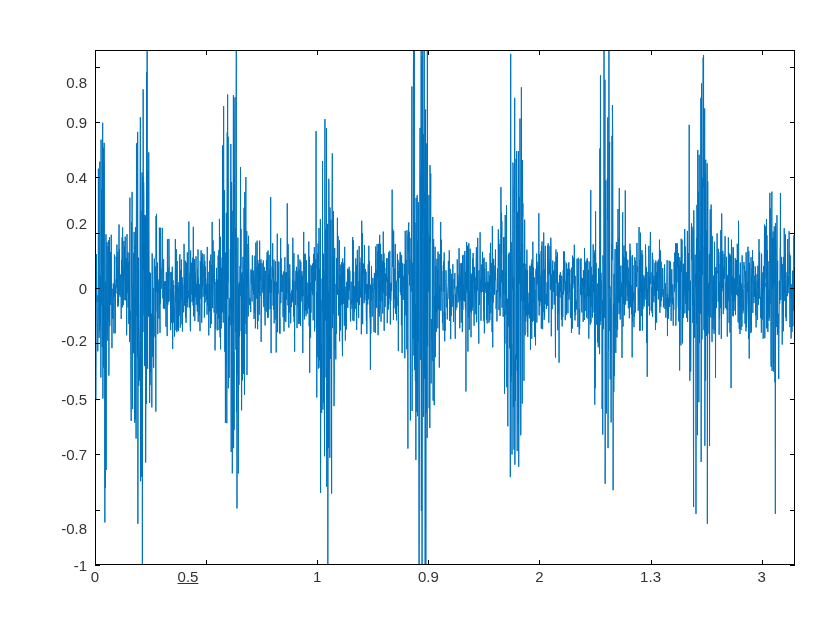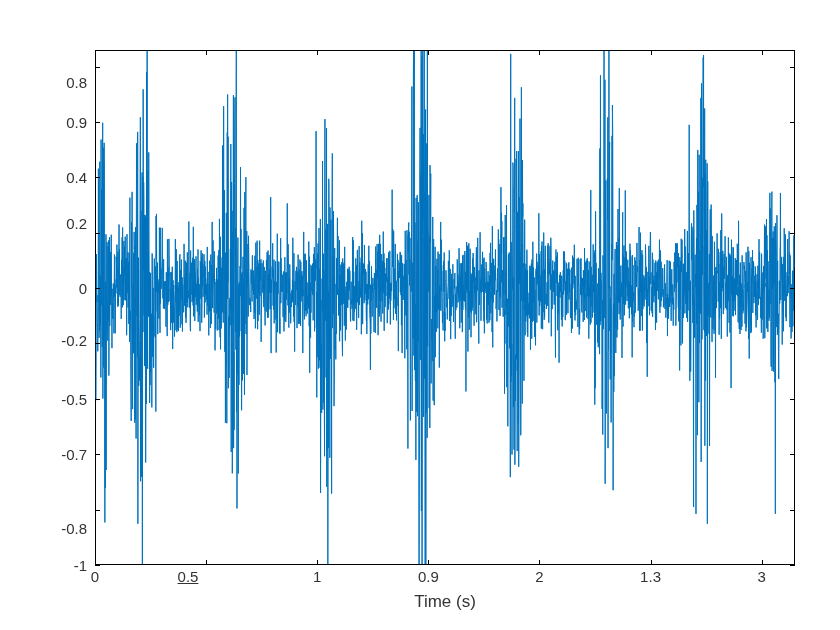--- a/index.html
+++ b/index.html
@@ -86,21 +86,20 @@
 
 <div class="figure">
 
 
   <div class="axes">
     <svg class="signal" preserveAspectRatio="none" viewBox="0 0 700 515">
       <polyline id="signal-line" points="0.0,350.6 0.2,288.2 0.4,203.8 0.7,241.1 0.9,252.1 1.1,245.3 1.3,272.5 1.6,277.9 1.8,301.5 2.0,272.1 2.2,241.7 2.4,118.1 2.7,260.1 2.9,270.5 3.1,288.0 3.3,244.5 3.6,281.3 3.8,111.1 4.0,267.3 4.2,225.5 4.4,275.5 4.7,251.4 4.9,327.8 5.1,88.9 5.3,254.9 5.6,139.0 5.8,156.6 6.0,196.8 6.2,297.2 6.4,171.7 6.7,72.0 6.9,348.9 7.1,282.4 7.3,97.2 7.6,317.7 7.8,111.9 8.0,288.6 8.2,92.2 8.4,294.1 8.7,295.8 8.9,473.3 9.1,257.3 9.3,438.7 9.6,231.6 9.8,333.6 10.0,184.0 10.2,420.6 10.4,253.3 10.7,253.9 10.9,194.8 11.1,191.8 11.3,282.2 11.6,256.1 11.8,290.8 12.0,196.2 12.2,271.2 12.4,194.4 12.7,190.2 12.9,325.8 13.1,287.2 13.3,268.7 13.6,187.0 13.8,276.0 14.0,236.0 14.2,230.1 14.4,254.8 14.7,201.9 14.9,244.6 15.1,209.3 15.3,184.4 15.6,248.3 15.8,258.2 16.0,298.3 16.2,238.7 16.4,268.1 16.7,253.6 16.9,269.1 17.1,268.5 17.3,233.4 17.6,248.2 17.8,237.1 18.0,283.4 18.2,245.8 18.5,204.3 18.7,246.5 18.9,229.3 19.1,251.1 19.3,283.4 19.6,243.3 19.8,235.0 20.0,243.5 20.2,206.4 20.5,216.0 20.7,237.5 20.9,194.4 21.1,194.4 21.3,221.1 21.6,218.4 21.8,256.7 22.0,201.6 22.2,231.1 22.5,255.7 22.7,235.9 22.9,208.3 23.1,174.2 23.3,230.2 23.6,198.8 23.8,244.7 24.0,228.7 24.2,246.8 24.5,224.4 24.7,224.8 24.9,231.1 25.1,241.3 25.3,268.9 25.6,211.7 25.8,209.6 26.0,219.0 26.2,186.9 26.5,257.3 26.7,177.2 26.9,230.6 27.1,217.2 27.3,255.1 27.6,218.7 27.8,231.7 28.0,190.7 28.2,250.1 28.5,196.6 28.7,215.8 28.9,225.4 29.1,225.2 29.3,186.4 29.6,250.4 29.8,224.3 30.0,209.2 30.2,223.0 30.5,207.9 30.7,285.4 30.9,271.7 31.1,183.9 31.3,243.1 31.6,214.9 31.8,213.6 32.0,201.9 32.2,257.4 32.5,231.7 32.7,211.7 32.9,273.9 33.1,249.8 33.3,203.0 33.6,292.1 33.8,272.3 34.0,147.2 34.2,269.7 34.5,260.8 34.7,270.2 34.9,325.4 35.1,352.5 35.3,371.4 35.6,172.0 35.8,217.4 36.0,237.3 36.2,141.4 36.5,333.4 36.7,359.5 36.9,235.3 37.1,295.3 37.3,269.6 37.6,303.4 37.8,202.6 38.0,284.7 38.2,181.6 38.5,198.8 38.7,195.9 38.9,373.2 39.1,247.7 39.3,370.1 39.6,176.9 39.8,182.8 40.0,259.0 40.2,389.1 40.5,163.6 40.7,92.6 40.9,107.9 41.1,266.0 41.3,236.2 41.6,307.3 41.8,81.2 42.0,474.6 42.2,343.5 42.5,207.4 42.7,273.2 42.9,336.3 43.1,307.6 43.3,309.5 43.6,330.7 43.8,289.7 44.0,268.5 44.2,169.5 44.5,66.5 44.7,431.9 44.9,315.6 45.1,160.7 45.3,253.2 45.6,342.8 45.8,427.7 46.0,283.2 46.2,121.9 46.5,515.0 46.7,347.4 46.9,126.5 47.1,282.2 47.3,38.5 47.6,220.2 47.8,131.5 48.0,150.0 48.2,265.2 48.5,164.9 48.7,316.3 48.9,238.1 49.1,164.5 49.3,208.1 49.6,166.3 49.8,413.1 50.0,319.9 50.2,189.3 50.5,354.2 50.7,21.1 50.9,191.0 51.1,172.9 51.3,0.0 51.6,289.1 51.8,319.0 52.0,120.4 52.2,237.8 52.5,201.2 52.7,266.6 52.9,101.8 53.1,177.7 53.4,258.9 53.6,221.8 53.8,353.4 54.0,263.8 54.2,335.4 54.5,311.2 54.7,222.7 54.9,322.6 55.1,302.0 55.4,274.6 55.6,286.9 55.8,263.8 56.0,357.8 56.2,203.2 56.5,203.9 56.7,307.1 56.9,257.7 57.1,241.1 57.4,237.9 57.6,263.2 57.8,318.0 58.0,275.7 58.2,224.1 58.5,208.3 58.7,224.8 58.9,230.8 59.1,286.5 59.4,266.0 59.6,288.1 59.8,216.1 60.0,362.0 60.2,165.6 60.5,208.6 60.7,163.5 60.9,241.9 61.1,225.2 61.4,261.5 61.6,212.4 61.8,280.3 62.0,284.2 62.2,229.2 62.5,242.7 62.7,232.2 62.9,232.3 63.1,268.6 63.4,249.9 63.6,177.4 63.8,250.3 64.0,258.1 64.2,282.9 64.5,177.4 64.7,253.4 64.9,243.0 65.1,219.1 65.4,238.7 65.6,227.2 65.8,225.3 66.0,216.5 66.2,209.2 66.5,177.6 66.7,218.8 66.9,229.3 67.1,248.3 67.4,223.2 67.6,258.4 67.8,209.0 68.0,242.0 68.2,248.8 68.5,231.4 68.7,252.5 68.9,259.1 69.1,254.6 69.4,241.5 69.6,230.9 69.8,239.7 70.0,242.3 70.2,276.8 70.5,222.1 70.7,253.5 70.9,248.4 71.1,253.5 71.4,286.2 71.6,189.1 71.8,194.3 72.0,255.1 72.2,216.9 72.5,219.8 72.7,243.8 72.9,252.1 73.1,188.6 73.4,210.6 73.6,225.8 73.8,223.3 74.0,242.1 74.2,250.9 74.5,238.8 74.7,247.4 74.9,280.2 75.1,222.0 75.4,248.9 75.6,222.2 75.8,273.1 76.0,251.6 76.2,232.1 76.5,216.6 76.7,255.7 76.9,299.2 77.1,233.5 77.4,230.3 77.6,272.5 77.8,240.6 78.0,235.0 78.2,258.0 78.5,258.5 78.7,286.7 78.9,260.2 79.1,246.7 79.4,240.2 79.6,188.8 79.8,251.6 80.0,245.9 80.2,280.5 80.5,198.9 80.7,243.3 80.9,219.3 81.1,282.3 81.4,210.8 81.6,262.3 81.8,279.5 82.0,235.7 82.2,242.3 82.5,238.3 82.7,281.2 82.9,248.7 83.1,232.0 83.4,266.0 83.6,257.2 83.8,211.8 84.0,206.1 84.2,204.1 84.5,277.8 84.7,248.3 84.9,219.7 85.1,247.0 85.4,249.5 85.6,209.4 85.8,230.4 86.0,250.8 86.2,274.5 86.5,227.2 86.7,281.7 86.9,235.7 87.1,234.7 87.4,253.9 87.6,262.3 87.8,262.1 88.0,262.2 88.3,193.6 88.5,214.8 88.7,255.6 88.9,227.0 89.1,243.6 89.4,246.5 89.6,210.5 89.8,268.0 90.0,223.1 90.3,272.9 90.5,263.1 90.7,253.6 90.9,212.5 91.1,252.6 91.4,221.1 91.6,202.1 91.8,250.7 92.0,257.3 92.3,249.9 92.5,249.0 92.7,241.3 92.9,247.3 93.1,171.2 93.4,214.2 93.6,237.6 93.8,257.1 94.0,257.8 94.3,223.0 94.5,275.4 94.7,281.3 94.9,200.2 95.1,235.9 95.4,244.6 95.6,212.6 95.8,225.9 96.0,228.1 96.3,252.1 96.5,245.5 96.7,211.2 96.9,249.9 97.1,207.4 97.4,255.6 97.6,176.5 97.8,266.4 98.0,228.9 98.3,247.7 98.5,249.5 98.7,208.8 98.9,252.3 99.1,271.0 99.4,222.0 99.6,232.8 99.8,246.9 100.0,224.0 100.3,206.2 100.5,254.7 100.7,233.5 100.9,239.9 101.1,242.1 101.4,240.2 101.6,261.6 101.8,218.6 102.0,256.4 102.3,199.2 102.5,271.9 102.7,227.5 102.9,238.7 103.1,254.0 103.4,252.9 103.6,234.1 103.8,265.4 104.0,253.7 104.3,281.2 104.5,211.2 104.7,212.1 104.9,227.9 105.1,248.6 105.4,200.2 105.6,229.3 105.8,206.8 106.0,272.8 106.3,253.8 106.5,203.0 106.7,211.2 106.9,236.7 107.1,214.1 107.4,246.7 107.6,227.1 107.8,227.0 108.0,218.3 108.3,204.0 108.5,214.3 108.7,267.6 108.9,254.9 109.1,210.6 109.4,252.4 109.6,216.4 109.8,244.6 110.0,228.2 110.3,237.1 110.5,240.4 110.7,242.3 110.9,249.9 111.1,233.9 111.4,264.6 111.6,196.7 111.8,246.8 112.0,256.0 112.3,223.9 112.5,221.7 112.7,251.3 112.9,253.8 113.1,285.5 113.4,233.8 113.6,261.4 113.8,261.1 114.0,210.5 114.3,251.6 114.5,253.8 114.7,278.1 114.9,265.3 115.1,204.4 115.4,237.7 115.6,274.0 115.8,215.0 116.0,240.9 116.3,235.7 116.5,171.6 116.7,249.6 116.9,258.1 117.1,227.2 117.4,190.1 117.6,208.4 117.8,231.4 118.0,224.8 118.3,256.9 118.5,262.7 118.7,201.2 118.9,234.6 119.1,228.9 119.4,300.5 119.6,264.2 119.8,268.8 120.0,279.0 120.3,231.9 120.5,263.9 120.7,259.0 120.9,217.7 121.1,251.4 121.4,256.2 121.6,280.6 121.8,229.2 122.0,261.8 122.3,227.6 122.5,205.3 122.7,254.2 122.9,268.8 123.2,199.9 123.4,280.0 123.6,261.7 123.8,168.5 124.0,247.6 124.3,282.1 124.5,287.6 124.7,186.4 124.9,299.5 125.2,221.6 125.4,255.5 125.6,278.5 125.8,217.5 126.0,263.1 126.3,233.8 126.5,207.1 126.7,262.1 126.9,94.8 127.2,243.1 127.4,260.5 127.6,272.7 127.8,224.0 128.0,55.4 128.3,263.3 128.5,221.2 128.7,224.4 128.9,139.8 129.2,302.0 129.4,212.9 129.6,248.1 129.8,373.4 130.0,202.4 130.3,206.8 130.5,315.5 130.7,162.5 130.9,254.1 131.2,373.7 131.4,247.0 131.6,81.7 131.8,248.9 132.0,43.6 132.3,232.2 132.5,86.0 132.7,338.6 132.9,266.8 133.2,289.0 133.4,325.4 133.6,328.3 133.8,285.1 134.0,252.3 134.3,248.0 134.5,275.3 134.7,198.6 134.9,258.7 135.2,93.4 135.4,361.4 135.6,402.5 135.8,352.0 136.0,131.6 136.3,273.5 136.5,160.4 136.7,424.0 136.9,373.5 137.2,181.5 137.4,258.6 137.6,160.6 137.8,44.3 138.0,398.7 138.3,302.4 138.5,380.5 138.7,255.1 138.9,133.0 139.2,62.9 139.4,46.5 139.6,184.6 139.8,281.9 140.0,177.7 140.3,299.8 140.5,76.1 140.7,0.0 140.9,362.1 141.2,297.4 141.4,459.2 141.6,310.5 141.8,324.8 142.0,232.1 142.3,187.3 142.5,246.7 142.7,424.2 142.9,310.5 143.2,234.2 143.4,335.2 143.6,232.1 143.8,261.8 144.0,286.6 144.3,229.3 144.5,215.8 144.7,246.1 144.9,116.5 145.2,218.4 145.4,178.6 145.6,281.2 145.8,223.6 146.0,360.7 146.3,288.6 146.5,239.3 146.7,221.8 146.9,330.6 147.2,294.5 147.4,206.6 147.6,307.6 147.8,228.8 148.0,324.1 148.3,267.1 148.5,157.4 148.7,272.4 148.9,345.3 149.2,141.6 149.4,274.2 149.6,263.1 149.8,195.9 150.0,205.9 150.3,126.6 150.5,284.1 150.7,218.7 150.9,268.0 151.2,180.8 151.4,325.3 151.6,274.8 151.8,223.0 152.0,236.3 152.3,193.8 152.5,224.6 152.7,266.5 152.9,185.5 153.2,202.0 153.4,221.3 153.6,232.4 153.8,255.1 154.0,254.6 154.3,251.9 154.5,247.9 154.7,255.2 154.9,252.1 155.2,262.1 155.4,219.2 155.6,229.6 155.8,234.2 156.0,221.0 156.3,234.8 156.5,251.5 156.7,207.9 156.9,205.0 157.2,238.6 157.4,240.6 157.6,235.2 157.8,220.4 158.1,245.0 158.3,227.5 158.5,269.0 158.7,245.9 158.9,262.6 159.2,211.9 159.4,205.5 159.6,216.0 159.8,278.4 160.1,272.1 160.3,192.4 160.5,240.9 160.7,248.7 160.9,220.2 161.2,217.0 161.4,219.0 161.6,190.4 161.8,260.8 162.1,279.3 162.3,209.9 162.5,271.0 162.7,213.4 162.9,220.6 163.2,242.9 163.4,234.9 163.6,261.9 163.8,264.7 164.1,190.4 164.3,227.2 164.5,245.7 164.7,213.0 164.9,223.0 165.2,230.4 165.4,209.1 165.6,292.0 165.8,261.0 166.1,253.0 166.3,218.6 166.5,213.0 166.7,215.4 166.9,233.7 167.2,241.9 167.4,242.7 167.6,222.0 167.8,210.3 168.1,249.6 168.3,257.1 168.5,239.1 168.7,216.8 168.9,224.0 169.2,259.0 169.4,261.3 169.6,275.5 169.8,220.6 170.1,223.7 170.3,237.1 170.5,249.9 170.7,261.7 170.9,210.0 171.2,218.2 171.4,219.4 171.6,202.1 171.8,259.5 172.1,267.9 172.3,217.5 172.5,200.3 172.7,267.6 172.9,224.1 173.2,259.7 173.4,246.0 173.6,204.7 173.8,242.9 174.1,221.0 174.3,218.7 174.5,248.6 174.7,259.2 174.9,258.8 175.2,146.7 175.4,225.2 175.6,303.3 175.8,229.5 176.1,242.6 176.3,234.0 176.5,227.2 176.7,216.3 176.9,227.4 177.2,193.0 177.4,225.9 177.6,255.7 177.8,218.8 178.1,231.4 178.3,259.5 178.5,209.5 178.7,273.4 178.9,231.3 179.2,239.4 179.4,259.0 179.6,269.6 179.8,239.8 180.1,211.2 180.3,241.0 180.5,245.1 180.7,302.7 180.9,273.8 181.2,231.8 181.4,242.5 181.6,259.3 181.8,183.4 182.1,282.4 182.3,210.9 182.5,243.9 182.7,232.9 182.9,230.6 183.2,223.6 183.4,211.6 183.6,236.2 183.8,249.9 184.1,282.4 184.3,268.7 184.5,284.0 184.7,252.0 184.9,238.0 185.2,187.9 185.4,253.2 185.6,208.0 185.8,219.3 186.1,222.0 186.3,241.1 186.5,233.0 186.7,241.9 186.9,235.4 187.2,224.6 187.4,226.6 187.6,267.2 187.8,225.8 188.1,221.2 188.3,221.3 188.5,281.5 188.7,261.1 188.9,245.4 189.2,270.9 189.4,207.0 189.6,264.4 189.8,222.3 190.1,230.4 190.3,272.1 190.5,267.6 190.7,223.9 190.9,249.7 191.2,222.1 191.4,243.1 191.6,205.1 191.8,153.0 192.1,217.7 192.3,207.7 192.5,255.4 192.7,194.0 193.0,244.5 193.2,266.4 193.4,277.7 193.6,228.3 193.8,262.6 194.1,239.2 194.3,214.2 194.5,223.0 194.7,240.4 195.0,261.3 195.2,273.4 195.4,269.9 195.6,243.2 195.8,257.0 196.1,243.5 196.3,243.6 196.5,239.9 196.7,252.4 197.0,229.8 197.2,250.7 197.4,187.5 197.6,245.3 197.8,233.0 198.1,266.5 198.3,254.6 198.5,203.0 198.7,272.1 199.0,255.3 199.2,301.8 199.4,248.4 199.6,231.0 199.8,239.3 200.1,255.0 200.3,231.3 200.5,220.6 200.7,239.8 201.0,226.6 201.2,216.7 201.4,222.5 201.6,278.2 201.8,221.4 202.1,243.7 202.3,224.0 202.5,256.3 202.7,204.4 203.0,264.0 203.2,273.8 203.4,249.3 203.6,219.3 203.8,232.4 204.1,225.2 204.3,273.9 204.5,209.4 204.7,219.1 205.0,260.2 205.2,275.9 205.4,211.5 205.6,251.6 205.8,249.8 206.1,223.9 206.3,246.4 206.5,221.0 206.7,236.2 207.0,237.2 207.2,225.8 207.4,303.2 207.6,238.7 207.8,246.0 208.1,209.7 208.3,181.6 208.5,227.4 208.7,258.2 209.0,269.4 209.2,252.7 209.4,204.1 209.6,226.7 209.8,203.4 210.1,260.5 210.3,226.5 210.5,261.1 210.7,266.3 211.0,210.1 211.2,260.9 211.4,253.9 211.6,231.9 211.8,263.8 212.1,245.6 212.3,248.5 212.5,252.5 212.7,233.2 213.0,233.4 213.2,258.5 213.4,191.3 213.6,238.5 213.8,276.2 214.1,206.6 214.3,323.1 214.5,214.3 214.7,276.6 215.0,263.9 215.2,287.8 215.4,232.6 215.6,262.7 215.8,215.3 216.1,217.1 216.3,235.0 216.5,240.3 216.7,236.9 217.0,242.9 217.2,213.4 217.4,244.7 217.6,239.2 217.8,270.4 218.1,204.0 218.3,210.2 218.5,229.9 218.7,238.6 219.0,197.0 219.2,281.4 219.4,232.2 219.6,231.3 219.8,212.7 220.1,230.3 220.3,209.2 220.5,218.5 220.7,80.5 221.0,278.3 221.2,242.0 221.4,347.8 221.6,248.7 221.8,307.3 222.1,260.6 222.3,203.2 222.5,274.8 222.7,193.2 223.0,318.9 223.2,272.8 223.4,210.0 223.6,177.8 223.8,216.0 224.1,310.5 224.3,219.0 224.5,232.2 224.7,318.1 225.0,168.7 225.2,443.7 225.4,356.4 225.6,249.7 225.8,311.3 226.1,294.6 226.3,363.3 226.5,276.3 226.7,228.4 227.0,261.2 227.2,110.4 227.4,303.7 227.6,359.9 227.9,215.4 228.1,203.5 228.3,353.4 228.5,314.6 228.7,220.5 229.0,367.3 229.2,406.8 229.4,126.3 229.6,68.4 229.9,189.9 230.1,262.7 230.3,270.6 230.5,178.8 230.7,327.8 231.0,173.9 231.2,77.5 231.4,437.5 231.6,317.9 231.9,401.1 232.1,194.1 232.3,173.6 232.5,515.0 232.7,368.8 233.0,241.4 233.2,398.6 233.4,128.3 233.6,130.0 233.9,183.6 234.1,271.9 234.3,302.7 234.5,408.4 234.7,157.1 235.0,308.9 235.2,274.5 235.4,194.1 235.6,169.4 235.9,307.1 236.1,308.0 236.3,444.3 236.5,228.0 236.7,154.6 237.0,102.8 237.2,278.2 237.4,206.2 237.6,211.1 237.9,264.0 238.1,160.7 238.3,183.0 238.5,307.3 238.7,356.5 239.0,329.4 239.2,223.0 239.4,197.9 239.6,241.1 239.9,299.7 240.1,285.6 240.3,282.6 240.5,309.6 240.7,233.8 241.0,284.1 241.2,208.1 241.4,225.3 241.6,243.1 241.9,215.2 242.1,167.5 242.3,244.9 242.5,218.8 242.7,185.7 243.0,234.3 243.2,265.5 243.4,239.6 243.6,250.4 243.9,238.8 244.1,190.1 244.3,291.4 244.5,252.6 244.7,251.6 245.0,224.1 245.2,280.5 245.4,217.1 245.6,214.4 245.9,222.1 246.1,219.3 246.3,254.9 246.5,211.9 246.7,267.8 247.0,295.4 247.2,306.4 247.4,208.3 247.6,253.8 247.9,214.2 248.1,233.8 248.3,224.3 248.5,253.5 248.7,212.6 249.0,275.7 249.2,243.3 249.4,196.6 249.6,239.6 249.9,260.5 250.1,290.6 250.3,247.3 250.5,238.5 250.7,236.5 251.0,279.7 251.2,261.4 251.4,231.8 251.6,235.5 251.9,256.6 252.1,230.6 252.3,218.6 252.5,257.9 252.7,240.1 253.0,219.1 253.2,225.7 253.4,246.1 253.6,249.8 253.9,216.7 254.1,240.4 254.3,234.8 254.5,220.5 254.7,222.4 255.0,259.5 255.2,271.6 255.4,271.2 255.6,246.5 255.9,231.5 256.1,252.8 256.3,254.3 256.5,249.7 256.7,258.9 257.0,257.2 257.2,210.5 257.4,186.8 257.6,270.5 257.9,196.1 258.1,190.1 258.3,253.8 258.5,221.5 258.7,271.1 259.0,243.9 259.2,262.1 259.4,235.9 259.6,240.4 259.9,259.1 260.1,255.2 260.3,234.8 260.5,208.2 260.7,235.0 261.0,251.7 261.2,215.3 261.4,279.9 261.6,246.6 261.9,221.4 262.1,199.7 262.3,222.9 262.5,252.4 262.8,231.1 263.0,243.8 263.2,251.1 263.4,267.9 263.6,241.8 263.9,195.8 264.1,254.9 264.3,239.0 264.5,212.3 264.8,232.4 265.0,247.5 265.2,238.1 265.4,245.0 265.6,227.9 265.9,207.4 266.1,284.4 266.3,249.6 266.5,170.4 266.8,231.0 267.0,269.7 267.2,182.8 267.4,274.2 267.6,243.4 267.9,223.0 268.1,213.4 268.3,223.5 268.5,213.9 268.8,253.2 269.0,246.1 269.2,194.7 269.4,217.7 269.6,250.3 269.9,228.1 270.1,218.9 270.3,230.5 270.5,243.8 270.8,221.5 271.0,261.2 271.2,271.2 271.4,234.3 271.6,284.1 271.9,248.8 272.1,233.8 272.3,241.5 272.5,254.5 272.8,234.5 273.0,214.1 273.2,249.2 273.4,213.3 273.6,195.5 273.9,222.7 274.1,238.4 274.3,211.0 274.5,263.4 274.8,268.9 275.0,274.8 275.2,320.1 275.4,234.6 275.6,283.7 275.9,240.6 276.1,250.5 276.3,216.1 276.5,240.9 276.8,252.3 277.0,266.7 277.2,233.9 277.4,241.1 277.6,227.8 277.9,228.6 278.1,237.6 278.3,244.4 278.5,250.0 278.8,282.1 279.0,238.8 279.2,223.0 279.4,238.8 279.6,234.9 279.9,234.1 280.1,283.0 280.3,217.4 280.5,196.3 280.8,234.8 281.0,245.8 281.2,220.0 281.4,257.8 281.6,241.0 281.9,193.8 282.1,227.8 282.3,201.6 282.5,225.4 282.8,285.0 283.0,285.3 283.2,244.6 283.4,193.5 283.6,263.3 283.9,255.2 284.1,266.6 284.3,244.9 284.5,184.6 284.8,250.1 285.0,241.0 285.2,193.7 285.4,257.0 285.6,260.8 285.9,271.7 286.1,231.5 286.3,240.3 286.5,203.9 286.8,251.2 287.0,218.5 287.2,236.8 287.4,210.7 287.6,263.5 287.9,226.5 288.1,181.3 288.3,222.0 288.5,242.6 288.8,203.2 289.0,280.9 289.2,218.2 289.4,212.7 289.6,232.6 289.9,257.2 290.1,253.8 290.3,223.3 290.5,241.0 290.8,245.9 291.0,217.9 291.2,221.2 291.4,208.6 291.6,231.5 291.9,207.8 292.1,273.2 292.3,250.3 292.5,227.6 292.8,251.7 293.0,244.5 293.2,259.5 293.4,202.2 293.6,254.5 293.9,244.9 294.1,225.4 294.3,248.3 294.5,200.6 294.8,201.6 295.0,238.3 295.2,274.5 295.4,233.3 295.6,251.0 295.9,246.6 296.1,232.7 296.3,240.2 296.5,241.0 296.8,208.1 297.0,139.2 297.2,202.2 297.4,216.7 297.7,178.9 297.9,195.8 298.1,229.5 298.3,270.1 298.5,180.8 298.8,229.0 299.0,249.6 299.2,222.0 299.4,218.6 299.7,227.3 299.9,258.2 300.1,193.7 300.3,263.8 300.5,231.8 300.8,261.0 301.0,230.6 301.2,231.1 301.4,270.5 301.7,246.9 301.9,255.7 302.1,225.2 302.3,203.7 302.5,231.0 302.8,210.8 303.0,209.7 303.2,301.3 303.4,221.3 303.7,227.2 303.9,219.7 304.1,212.2 304.3,227.8 304.5,220.4 304.8,225.7 305.0,201.7 305.2,242.2 305.4,202.6 305.7,220.4 305.9,245.1 306.1,238.0 306.3,275.5 306.5,204.9 306.8,280.3 307.0,303.2 307.2,250.6 307.4,212.9 307.7,213.6 307.9,249.9 308.1,225.7 308.3,230.7 308.5,228.3 308.8,244.2 309.0,249.9 309.2,213.9 309.4,254.7 309.7,308.5 309.9,223.5 310.1,180.5 310.3,199.3 310.5,257.5 310.8,265.5 311.0,209.7 311.2,232.6 311.4,224.8 311.7,299.5 311.9,180.0 312.1,217.5 312.3,232.8 312.5,233.8 312.8,399.1 313.0,185.3 313.2,202.1 313.4,177.0 313.7,172.1 313.9,224.3 314.1,181.5 314.3,217.6 314.5,235.3 314.8,209.1 315.0,253.8 315.2,370.9 315.4,369.8 315.7,228.1 315.9,187.6 316.1,241.5 316.3,220.1 316.5,173.8 316.8,35.7 317.0,361.4 317.2,298.1 317.4,258.4 317.7,212.5 317.9,257.5 318.1,288.7 318.3,19.4 318.5,0.0 318.8,305.8 319.0,156.6 319.2,0.0 319.4,315.6 319.7,320.3 319.9,172.2 320.1,293.1 320.3,331.3 320.5,254.6 320.8,410.5 321.0,147.5 321.2,168.5 321.4,304.4 321.7,362.2 321.9,346.1 322.1,144.7 322.3,310.4 322.5,366.6 322.8,308.5 323.0,190.7 323.2,292.1 323.4,151.9 323.7,384.5 323.9,515.0 324.1,515.0 324.3,416.7 324.5,388.5 324.8,126.6 325.0,77.2 325.2,310.0 325.4,187.6 325.7,124.3 325.9,162.7 326.1,0.0 326.3,461.8 326.5,145.1 326.8,5.5 327.0,515.0 327.2,348.9 327.4,186.3 327.7,0.0 327.9,170.3 328.1,142.9 328.3,83.3 328.5,367.4 328.8,317.4 329.0,321.1 329.2,0.0 329.4,301.9 329.7,328.8 329.9,142.1 330.1,515.0 330.3,185.9 330.5,58.7 330.8,515.0 331.0,150.7 331.2,363.4 331.4,264.9 331.7,92.8 331.9,163.5 332.1,388.4 332.3,0.0 332.6,296.5 332.8,180.8 333.0,213.8 333.2,241.8 333.4,230.3 333.7,215.0 333.9,144.5 334.1,358.6 334.3,248.8 334.6,186.3 334.8,378.5 335.0,114.6 335.2,172.5 335.4,192.4 335.7,123.1 335.9,305.4 336.1,333.7 336.3,269.2 336.6,289.4 336.8,274.4 337.0,299.2 337.2,311.3 337.4,303.8 337.7,166.6 337.9,284.9 338.1,351.0 338.3,224.0 338.6,188.8 338.8,205.5 339.0,226.0 339.2,355.5 339.4,246.1 339.7,277.9 339.9,244.6 340.1,196.6 340.3,307.4 340.6,226.6 340.8,215.7 341.0,250.5 341.2,282.0 341.4,243.9 341.7,262.5 341.9,208.6 342.1,260.3 342.3,258.0 342.6,219.3 342.8,278.4 343.0,201.4 343.2,251.1 343.4,259.4 343.7,248.3 343.9,245.4 344.1,203.8 344.3,317.8 344.6,245.4 344.8,235.6 345.0,259.4 345.2,221.0 345.4,214.7 345.7,171.6 345.9,260.8 346.1,233.2 346.3,189.4 346.6,240.8 346.8,220.8 347.0,232.2 347.2,246.4 347.4,272.8 347.7,266.9 347.9,261.5 348.1,280.6 348.3,215.0 348.6,236.2 348.8,210.7 349.0,242.0 349.2,202.3 349.4,242.5 349.7,291.4 349.9,262.6 350.1,280.9 350.3,232.1 350.6,231.0 350.8,229.2 351.0,220.1 351.2,229.7 351.4,238.9 351.7,257.4 351.9,253.2 352.1,259.2 352.3,269.5 352.6,246.8 352.8,242.0 353.0,236.4 353.2,232.0 353.4,210.7 353.7,222.0 353.9,221.6 354.1,248.9 354.3,200.1 354.6,271.1 354.8,266.7 355.0,261.3 355.2,218.7 355.4,234.6 355.7,289.3 355.9,256.5 356.1,251.2 356.3,265.8 356.6,229.0 356.8,223.6 357.0,249.9 357.2,256.8 357.4,236.9 357.7,238.1 357.9,214.1 358.1,253.4 358.3,245.1 358.6,272.0 358.8,244.0 359.0,229.1 359.2,229.8 359.4,238.4 359.7,235.6 359.9,222.9 360.1,270.2 360.3,288.8 360.6,243.8 360.8,260.4 361.0,259.0 361.2,236.4 361.4,246.8 361.7,253.0 361.9,257.5 362.1,253.0 362.3,209.2 362.6,240.7 362.8,243.5 363.0,224.6 363.2,252.3 363.4,231.9 363.7,248.1 363.9,220.7 364.1,198.0 364.3,217.1 364.6,218.6 364.8,278.3 365.0,241.3 365.2,213.2 365.4,250.6 365.7,226.5 365.9,240.3 366.1,253.0 366.3,272.6 366.6,212.8 366.8,251.7 367.0,257.5 367.2,213.4 367.4,282.2 367.7,205.2 367.9,260.0 368.1,234.8 368.3,239.8 368.6,250.5 368.8,228.9 369.0,204.6 369.2,246.0 369.5,240.3 369.7,251.4 369.9,200.8 370.1,210.1 370.3,255.6 370.6,259.8 370.8,221.6 371.0,341.8 371.2,234.6 371.5,238.6 371.7,191.7 371.9,211.2 372.1,242.3 372.3,237.9 372.6,229.2 372.8,196.2 373.0,301.7 373.2,195.2 373.5,267.5 373.7,211.5 373.9,193.0 374.1,224.4 374.3,279.8 374.6,241.5 374.8,249.6 375.0,230.0 375.2,198.5 375.5,254.5 375.7,261.5 375.9,222.7 376.1,287.3 376.3,226.1 376.6,263.3 376.8,224.1 377.0,242.9 377.2,260.7 377.5,246.9 377.7,208.4 377.9,257.7 378.1,203.2 378.3,202.8 378.6,231.7 378.8,216.9 379.0,268.8 379.2,275.8 379.5,216.8 379.7,243.0 379.9,226.5 380.1,230.5 380.3,264.4 380.6,239.9 380.8,228.2 381.0,229.8 381.2,212.1 381.5,197.0 381.7,272.3 381.9,232.1 382.1,203.9 382.3,240.4 382.6,232.5 382.8,187.6 383.0,220.7 383.2,236.3 383.5,270.2 383.7,270.9 383.9,293.7 384.1,220.2 384.3,236.8 384.6,254.9 384.8,242.0 385.0,230.7 385.2,182.0 385.5,242.0 385.7,242.0 385.9,229.1 386.1,270.8 386.3,240.9 386.6,242.4 386.8,214.4 387.0,224.4 387.2,236.2 387.5,204.8 387.7,201.6 387.9,241.8 388.1,235.7 388.3,208.9 388.6,260.5 388.8,235.4 389.0,271.1 389.2,207.4 389.5,283.4 389.7,221.3 389.9,218.4 390.1,236.7 390.3,235.9 390.6,238.4 390.8,232.7 391.0,242.7 391.2,211.8 391.5,220.4 391.7,269.6 391.9,266.5 392.1,254.2 392.3,273.5 392.6,231.6 392.8,253.7 393.0,233.0 393.2,221.1 393.5,255.1 393.7,232.0 393.9,251.0 394.1,272.8 394.3,240.4 394.6,244.1 394.8,225.1 395.0,270.3 395.2,202.7 395.5,236.6 395.7,192.6 395.9,263.2 396.1,243.1 396.3,248.9 396.6,212.8 396.8,226.5 397.0,231.7 397.2,282.2 397.5,175.9 397.7,272.9 397.9,297.6 398.1,237.4 398.3,252.7 398.6,217.6 398.8,208.6 399.0,224.5 399.2,243.2 399.5,219.7 399.7,244.6 399.9,219.6 400.1,215.2 400.3,230.1 400.6,199.3 400.8,227.7 401.0,229.6 401.2,258.9 401.5,249.6 401.7,240.4 401.9,259.0 402.1,271.5 402.3,258.7 402.6,223.9 402.8,218.1 403.0,241.9 403.2,227.1 403.5,179.1 403.7,215.9 403.9,189.1 404.1,260.0 404.4,233.8 404.6,232.9 404.8,245.3 405.0,193.9 405.2,266.0 405.5,230.2 405.7,247.9 405.9,212.3 406.1,136.7 406.4,232.2 406.6,162.4 406.8,203.4 407.0,170.8 407.2,257.7 407.5,228.0 407.7,220.1 407.9,228.9 408.1,248.9 408.4,266.8 408.6,238.2 408.8,187.0 409.0,243.6 409.2,186.8 409.5,249.1 409.7,344.0 409.9,260.4 410.1,293.7 410.4,164.6 410.6,245.1 410.8,222.5 411.0,264.9 411.2,248.3 411.5,256.0 411.7,154.8 411.9,337.5 412.1,283.2 412.4,282.8 412.6,248.7 412.8,286.1 413.0,376.8 413.2,304.5 413.5,205.7 413.7,204.0 413.9,276.6 414.1,256.9 414.4,202.2 414.6,227.4 414.8,298.1 415.0,298.6 415.2,264.6 415.5,427.8 415.7,298.3 415.9,2.9 416.1,332.3 416.4,191.9 416.6,324.7 416.8,326.4 417.0,294.2 417.2,405.1 417.5,241.8 417.7,239.7 417.9,179.4 418.1,112.0 418.4,116.2 418.6,357.5 418.8,226.8 419.0,324.2 419.2,400.1 419.5,136.9 419.7,161.7 419.9,47.1 420.1,415.3 420.4,309.0 420.6,351.3 420.8,304.9 421.0,321.2 421.2,108.2 421.5,150.5 421.7,309.5 421.9,100.5 422.1,161.2 422.4,401.6 422.6,161.5 422.8,203.5 423.0,320.7 423.2,269.8 423.5,373.8 423.7,100.4 423.9,417.3 424.1,373.6 424.4,303.1 424.6,146.8 424.8,233.5 425.0,186.8 425.2,67.9 425.5,197.2 425.7,205.0 425.9,385.8 426.1,384.0 426.4,128.1 426.6,36.4 426.8,130.6 427.0,251.0 427.2,194.3 427.5,354.0 427.7,109.6 427.9,166.1 428.1,153.1 428.4,216.9 428.6,213.3 428.8,253.2 429.0,285.1 429.2,331.1 429.5,213.6 429.7,260.0 429.9,169.3 430.1,270.1 430.4,285.4 430.6,218.9 430.8,232.2 431.0,271.6 431.2,213.5 431.5,244.4 431.7,222.6 431.9,266.2 432.1,199.5 432.4,225.1 432.6,282.7 432.8,220.2 433.0,287.0 433.2,242.6 433.5,257.8 433.7,253.4 433.9,264.8 434.1,256.3 434.4,258.1 434.6,268.3 434.8,257.5 435.0,215.6 435.2,265.2 435.5,221.4 435.7,299.9 435.9,230.7 436.1,216.3 436.4,280.1 436.6,213.3 436.8,264.5 437.0,288.8 437.2,209.3 437.5,218.5 437.7,272.0 437.9,240.2 438.1,191.5 438.4,271.0 438.6,255.2 438.8,217.3 439.0,243.0 439.3,251.9 439.5,227.3 439.7,269.8 439.9,287.1 440.1,240.0 440.4,256.5 440.6,269.7 440.8,295.5 441.0,220.3 441.3,218.7 441.5,218.4 441.7,233.6 441.9,203.4 442.1,272.6 442.4,211.7 442.6,229.2 442.8,225.2 443.0,216.9 443.3,234.5 443.5,215.1 443.7,246.0 443.9,250.4 444.1,162.9 444.4,265.5 444.6,204.0 444.8,205.4 445.0,256.2 445.3,225.2 445.5,251.3 445.7,250.5 445.9,236.7 446.1,251.4 446.4,200.9 446.6,278.7 446.8,195.9 447.0,223.7 447.3,191.3 447.5,241.4 447.7,251.4 447.9,279.3 448.1,220.4 448.4,262.2 448.6,230.8 448.8,207.9 449.0,182.3 449.3,222.2 449.5,269.9 449.7,219.2 449.9,267.3 450.1,224.9 450.4,198.4 450.6,195.6 450.8,207.4 451.0,254.3 451.3,246.6 451.5,243.8 451.7,259.0 451.9,250.1 452.1,249.9 452.4,232.2 452.6,256.0 452.8,207.2 453.0,195.3 453.3,223.9 453.5,192.9 453.7,228.6 453.9,229.4 454.1,272.8 454.4,212.3 454.6,212.9 454.8,224.2 455.0,207.3 455.3,195.6 455.5,201.1 455.7,239.6 455.9,227.7 456.1,187.5 456.4,202.4 456.6,286.4 456.8,244.2 457.0,224.3 457.3,252.1 457.5,259.1 457.7,243.2 457.9,216.9 458.1,210.4 458.4,226.7 458.6,220.1 458.8,242.0 459.0,221.6 459.3,231.1 459.5,254.6 459.7,221.6 459.9,250.9 460.1,211.7 460.4,246.6 460.6,283.0 460.8,307.8 461.0,248.7 461.3,199.3 461.5,233.1 461.7,207.0 461.9,227.7 462.1,206.3 462.4,246.0 462.6,229.6 462.8,202.3 463.0,280.3 463.3,245.0 463.5,232.4 463.7,263.6 463.9,245.5 464.1,236.1 464.4,312.9 464.6,248.4 464.8,224.8 465.0,242.4 465.3,247.6 465.5,235.7 465.7,222.1 465.9,241.9 466.1,230.0 466.4,225.4 466.6,260.9 466.8,269.9 467.0,225.8 467.3,228.1 467.5,276.5 467.7,255.0 467.9,241.4 468.1,267.1 468.4,234.3 468.6,220.2 468.8,244.3 469.0,201.0 469.3,240.4 469.5,227.0 469.7,201.5 469.9,232.3 470.1,210.5 470.4,235.0 470.6,270.2 470.8,249.5 471.0,231.1 471.3,235.2 471.5,251.6 471.7,212.6 471.9,264.8 472.1,250.9 472.4,220.1 472.6,244.7 472.8,236.9 473.0,218.6 473.3,263.2 473.5,221.3 473.7,213.7 473.9,225.2 474.2,212.1 474.4,249.5 474.6,218.6 474.8,242.2 475.0,225.8 475.3,219.6 475.5,237.4 475.7,265.5 475.9,268.1 476.2,254.9 476.4,240.3 476.6,233.6 476.8,283.0 477.0,217.5 477.3,217.8 477.5,268.2 477.7,278.6 477.9,205.4 478.2,238.3 478.4,217.0 478.6,216.5 478.8,217.9 479.0,207.5 479.3,230.6 479.5,234.4 479.7,194.5 479.9,261.9 480.2,258.3 480.4,270.5 480.6,225.7 480.8,250.8 481.0,265.2 481.3,250.7 481.5,259.1 481.7,259.5 481.9,255.2 482.2,247.5 482.4,208.7 482.6,220.0 482.8,232.2 483.0,236.8 483.3,277.1 483.5,209.2 483.7,207.6 483.9,235.0 484.2,234.6 484.4,270.2 484.6,284.7 484.8,258.9 485.0,279.1 485.3,264.8 485.5,209.0 485.7,215.6 485.9,228.6 486.2,245.0 486.4,208.1 486.6,244.5 486.8,227.4 487.0,256.7 487.3,262.5 487.5,248.6 487.7,230.6 487.9,228.2 488.2,244.4 488.4,249.2 488.6,271.9 488.8,220.1 489.0,245.3 489.3,229.8 489.5,247.1 489.7,270.0 489.9,197.9 490.2,248.2 490.4,244.1 490.6,261.1 490.8,240.3 491.0,212.2 491.3,217.9 491.5,215.7 491.7,210.2 491.9,267.5 492.2,267.2 492.4,239.2 492.6,208.0 492.8,244.9 493.0,245.7 493.3,210.9 493.5,269.1 493.7,219.9 493.9,221.7 494.2,288.8 494.4,272.4 494.6,267.9 494.8,236.9 495.0,246.8 495.3,211.5 495.5,248.2 495.7,274.6 495.9,235.0 496.2,139.6 496.4,272.7 496.6,216.7 496.8,236.4 497.0,229.5 497.3,256.2 497.5,233.5 497.7,266.7 497.9,267.5 498.2,224.7 498.4,232.2 498.6,194.2 498.8,242.0 499.0,214.8 499.3,248.9 499.5,262.6 499.7,202.5 499.9,219.5 500.2,355.0 500.4,199.9 500.6,338.5 500.8,291.6 501.0,160.9 501.3,232.7 501.5,212.8 501.7,230.5 501.9,245.8 502.2,274.9 502.4,239.7 502.6,233.3 502.8,234.0 503.0,292.7 503.3,289.8 503.5,267.2 503.7,297.4 503.9,218.2 504.2,261.1 504.4,272.1 504.6,225.7 504.8,238.6 505.0,304.3 505.3,97.9 505.5,275.1 505.7,216.1 505.9,24.4 506.2,271.4 506.4,222.7 506.6,229.8 506.8,230.9 507.0,241.7 507.3,272.3 507.5,359.3 507.7,341.2 507.9,250.3 508.2,385.1 508.4,205.2 508.6,225.6 508.8,279.2 509.1,260.4 509.3,220.6 509.5,0.0 509.7,268.0 509.9,241.3 510.2,205.6 510.4,28.8 510.6,434.4 510.8,347.0 511.1,141.2 511.3,130.1 511.5,174.3 511.7,362.8 511.9,363.9 512.2,310.5 512.4,248.3 512.6,213.1 512.8,128.0 513.1,169.5 513.3,66.5 513.5,398.7 513.7,302.4 513.9,300.4 514.2,221.1 514.4,0.0 514.6,238.9 514.8,108.9 515.1,91.4 515.3,281.1 515.5,236.2 515.7,329.7 515.9,248.2 516.2,303.6 516.4,255.0 516.6,372.9 516.8,269.4 517.1,193.9 517.3,199.0 517.5,85.2 517.7,209.9 517.9,54.2 518.2,83.5 518.4,170.9 518.6,440.9 518.8,262.5 519.1,253.8 519.3,342.1 519.5,223.8 519.7,326.5 519.9,277.9 520.2,228.3 520.4,211.9 520.6,198.8 520.8,241.1 521.1,279.7 521.3,303.1 521.5,252.4 521.7,233.0 521.9,191.8 522.2,268.1 522.4,287.6 522.6,194.7 522.8,226.1 523.1,279.7 523.3,201.1 523.5,158.6 523.7,215.6 523.9,236.4 524.2,252.9 524.4,188.6 524.6,264.2 524.8,137.7 525.1,248.0 525.3,251.0 525.5,241.4 525.7,269.6 525.9,263.3 526.2,221.7 526.4,215.4 526.6,231.4 526.8,246.5 527.1,232.4 527.3,237.3 527.5,308.1 527.7,263.6 527.9,211.5 528.2,161.9 528.4,255.5 528.6,276.6 528.8,205.2 529.1,254.0 529.3,205.8 529.5,195.3 529.7,240.7 529.9,265.3 530.2,242.7 530.4,207.2 530.6,235.0 530.8,140.0 531.1,254.6 531.3,207.3 531.5,236.6 531.7,201.0 531.9,202.7 532.2,224.3 532.4,248.2 532.6,251.0 532.8,222.9 533.1,221.2 533.3,209.5 533.5,246.3 533.7,217.4 533.9,258.3 534.2,230.6 534.4,254.2 534.6,233.5 534.8,268.3 535.1,265.2 535.3,217.0 535.5,193.5 535.7,256.8 535.9,200.0 536.2,257.2 536.4,206.3 536.6,248.8 536.8,249.4 537.1,264.3 537.3,235.4 537.5,252.9 537.7,307.6 537.9,204.8 538.2,271.6 538.4,220.6 538.6,215.0 538.8,245.9 539.1,251.2 539.3,242.4 539.5,277.3 539.7,260.3 539.9,266.4 540.2,262.5 540.4,207.1 540.6,224.8 540.8,262.6 541.1,210.6 541.3,219.3 541.5,224.6 541.7,232.9 541.9,223.5 542.2,237.0 542.4,192.8 542.6,192.8 542.8,222.0 543.1,216.0 543.3,217.2 543.5,235.8 543.7,260.7 544.0,255.6 544.2,238.6 544.4,251.3 544.6,176.8 544.8,225.7 545.1,280.6 545.3,210.1 545.5,236.5 545.7,280.9 546.0,182.4 546.2,242.0 546.4,202.8 546.6,208.0 546.8,266.1 547.1,230.0 547.3,247.1 547.5,199.9 547.7,236.8 548.0,280.6 548.2,204.6 548.4,259.1 548.6,255.1 548.8,253.4 549.1,235.5 549.3,226.4 549.5,225.2 549.7,256.4 550.0,235.4 550.2,237.2 550.4,227.5 550.6,249.7 550.8,247.8 551.1,194.3 551.3,208.3 551.5,230.2 551.7,240.6 552.0,216.9 552.2,293.1 552.4,258.5 552.6,240.9 552.8,327.0 553.1,238.9 553.3,243.8 553.5,221.7 553.7,256.2 554.0,230.3 554.2,230.7 554.4,195.6 554.6,238.5 554.8,227.1 555.1,265.3 555.3,228.0 555.5,209.6 555.7,197.0 556.0,181.7 556.2,190.6 556.4,234.0 556.6,222.3 556.8,260.6 557.1,252.0 557.3,255.2 557.5,236.9 557.7,263.3 558.0,202.5 558.2,266.9 558.4,211.8 558.6,209.5 558.8,234.8 559.1,230.4 559.3,242.3 559.5,252.2 559.7,225.7 560.0,245.6 560.2,231.8 560.4,241.4 560.6,212.5 560.8,248.0 561.1,280.1 561.3,210.3 561.5,211.0 561.7,247.9 562.0,222.1 562.2,272.7 562.4,237.8 562.6,226.2 562.8,212.1 563.1,222.3 563.3,240.9 563.5,215.0 563.7,210.4 564.0,249.3 564.2,231.2 564.4,225.9 564.6,209.2 564.8,228.2 565.1,189.4 565.3,244.9 565.5,262.8 565.7,218.4 566.0,200.2 566.2,203.4 566.4,256.9 566.6,220.2 566.8,211.6 567.1,250.7 567.3,245.0 567.5,242.9 567.7,243.8 568.0,238.1 568.2,217.9 568.4,218.5 568.6,246.9 568.8,239.1 569.1,257.3 569.3,248.6 569.5,256.3 569.7,243.8 570.0,222.5 570.2,214.3 570.4,235.8 570.6,258.9 570.8,249.1 571.1,233.3 571.3,246.7 571.5,267.8 571.7,261.0 572.0,260.3 572.2,246.5 572.4,242.6 572.6,218.6 572.8,209.9 573.1,286.2 573.3,243.9 573.5,261.7 573.7,257.5 574.0,247.9 574.2,268.7 574.4,254.6 574.6,231.1 574.8,210.5 575.1,220.3 575.3,256.9 575.5,237.3 575.7,253.1 576.0,211.4 576.2,238.7 576.4,243.3 576.6,252.7 576.8,270.9 577.1,246.7 577.3,220.2 577.5,219.0 577.7,239.8 578.0,247.9 578.2,254.3 578.4,234.4 578.6,254.6 578.9,275.7 579.1,248.1 579.3,258.0 579.5,259.5 579.7,211.7 580.0,222.3 580.2,241.5 580.4,202.3 580.6,237.8 580.9,227.5 581.1,205.9 581.3,192.9 581.5,275.8 581.7,262.7 582.0,251.5 582.2,225.6 582.4,193.4 582.6,232.3 582.9,193.0 583.1,216.9 583.3,206.3 583.5,212.8 583.7,220.4 584.0,257.6 584.2,202.8 584.4,271.4 584.6,233.8 584.9,214.8 585.1,256.7 585.3,320.7 585.5,207.0 585.7,259.3 586.0,224.6 586.2,211.0 586.4,217.9 586.6,295.5 586.9,188.5 587.1,221.5 587.3,204.3 587.5,207.2 587.7,189.4 588.0,219.5 588.2,293.5 588.4,264.0 588.6,243.4 588.9,214.1 589.1,267.8 589.3,213.5 589.5,247.2 589.7,218.6 590.0,240.5 590.2,242.7 590.4,178.7 590.6,263.4 590.9,196.3 591.1,231.4 591.3,242.0 591.5,253.9 591.7,245.2 592.0,222.1 592.2,246.0 592.4,268.1 592.6,252.9 592.9,202.3 593.1,180.6 593.3,271.9 593.5,211.4 593.7,260.6 594.0,231.4 594.2,202.9 594.4,216.3 594.6,240.4 594.9,74.1 595.1,229.1 595.3,252.0 595.5,331.0 595.7,249.2 596.0,308.8 596.2,230.7 596.4,321.8 596.6,282.5 596.9,193.2 597.1,175.0 597.3,173.0 597.5,210.0 597.7,176.4 598.0,209.6 598.2,255.8 598.4,244.3 598.6,273.0 598.9,179.2 599.1,349.5 599.3,457.8 599.5,160.0 599.7,201.6 600.0,287.5 600.2,248.7 600.4,287.7 600.6,214.9 600.9,204.5 601.1,236.6 601.3,223.8 601.5,250.3 601.7,464.7 602.0,214.8 602.2,188.1 602.4,273.9 602.6,154.5 602.9,170.7 603.1,385.7 603.3,290.4 603.5,99.3 603.7,263.0 604.0,225.4 604.2,141.3 604.4,263.7 604.6,352.6 604.9,104.1 605.1,293.2 605.3,269.8 605.5,200.6 605.7,233.7 606.0,263.7 606.2,256.1 606.4,161.7 606.6,47.1 606.9,412.6 607.1,307.9 607.3,32.5 607.5,127.3 607.7,289.4 608.0,127.5 608.2,224.5 608.4,198.1 608.6,160.3 608.9,6.6 609.1,136.7 609.3,4.0 609.5,220.7 609.7,280.0 610.0,195.9 610.2,282.3 610.4,57.7 610.6,396.3 610.9,216.0 611.1,123.7 611.3,330.9 611.5,109.2 611.7,184.9 612.0,235.4 612.2,286.1 612.4,180.0 612.6,241.2 612.9,112.8 613.1,474.6 613.3,329.3 613.5,130.9 613.8,283.9 614.0,233.0 614.2,235.0 614.4,246.8 614.6,265.8 614.9,242.6 615.1,203.7 615.3,396.5 615.5,249.6 615.8,169.9 616.0,159.0 616.2,170.7 616.4,236.5 616.6,267.5 616.9,154.2 617.1,183.6 617.3,207.4 617.5,238.6 617.8,292.0 618.0,185.7 618.2,250.7 618.4,249.1 618.6,279.6 618.9,275.5 619.1,231.3 619.3,268.5 619.5,225.5 619.8,283.9 620.0,255.7 620.2,191.5 620.4,263.1 620.6,220.7 620.9,280.4 621.1,240.8 621.3,328.0 621.5,216.9 621.8,220.0 622.0,243.3 622.2,258.1 622.4,219.7 622.6,213.2 622.9,183.1 623.1,222.0 623.3,223.0 623.5,220.8 623.8,223.4 624.0,251.7 624.2,198.6 624.4,249.6 624.6,213.8 624.9,284.8 625.1,231.7 625.3,268.5 625.5,264.0 625.8,205.8 626.0,201.8 626.2,258.2 626.4,234.2 626.6,179.8 626.9,256.1 627.1,288.9 627.3,259.1 627.5,163.1 627.8,241.2 628.0,207.0 628.2,237.8 628.4,223.4 628.6,200.6 628.9,231.9 629.1,264.1 629.3,216.7 629.5,260.3 629.8,205.3 630.0,203.7 630.2,228.5 630.4,227.6 630.6,227.0 630.9,186.0 631.1,246.0 631.3,258.1 631.5,232.4 631.8,237.4 632.0,232.6 632.2,206.6 632.4,239.8 632.6,259.5 632.9,224.7 633.1,286.7 633.3,232.3 633.5,226.5 633.8,245.4 634.0,251.3 634.2,187.2 634.4,249.6 634.6,226.1 634.9,272.9 635.1,223.5 635.3,225.3 635.5,203.4 635.8,282.7 636.0,224.2 636.2,205.3 636.4,228.9 636.6,244.4 636.9,338.4 637.1,210.9 637.3,189.4 637.5,244.3 637.8,196.9 638.0,234.6 638.2,251.5 638.4,226.2 638.6,265.6 638.9,231.7 639.1,266.4 639.3,197.2 639.5,225.4 639.8,260.9 640.0,258.2 640.2,228.3 640.4,250.4 640.6,239.9 640.9,235.8 641.1,207.9 641.3,265.1 641.5,247.1 641.8,209.6 642.0,212.9 642.2,244.7 642.4,209.9 642.6,214.3 642.9,233.6 643.1,193.5 643.3,203.4 643.5,246.1 643.8,237.6 644.0,272.4 644.2,219.8 644.4,170.4 644.6,220.0 644.9,270.5 645.1,279.0 645.3,246.9 645.5,224.6 645.8,284.1 646.0,266.8 646.2,212.4 646.4,243.6 646.6,264.7 646.9,280.1 647.1,233.2 647.3,256.8 647.5,242.8 647.8,276.8 648.0,205.1 648.2,246.9 648.4,238.1 648.7,263.4 648.9,262.2 649.1,254.2 649.3,260.4 649.5,238.5 649.8,211.8 650.0,219.6 650.2,215.5 650.4,219.9 650.7,234.2 650.9,273.8 651.1,234.2 651.3,238.0 651.5,220.9 651.8,281.4 652.0,202.1 652.2,227.8 652.4,277.5 652.7,265.0 652.9,257.0 653.1,250.9 653.3,232.0 653.5,241.5 653.8,196.5 654.0,230.3 654.2,244.1 654.4,289.1 654.7,201.0 654.9,253.0 655.1,308.8 655.3,212.7 655.5,214.5 655.8,230.4 656.0,249.4 656.2,267.6 656.4,267.6 656.7,283.3 656.9,207.0 657.1,239.3 657.3,281.7 657.5,225.0 657.8,232.6 658.0,217.8 658.2,224.4 658.4,199.8 658.7,262.9 658.9,228.0 659.1,210.9 659.3,226.0 659.5,213.0 659.8,253.1 660.0,231.1 660.2,246.7 660.4,225.8 660.7,246.1 660.9,237.6 661.1,216.2 661.3,217.4 661.5,265.4 661.8,231.4 662.0,277.5 662.2,240.6 662.4,245.5 662.7,247.9 662.9,224.1 663.1,268.3 663.3,270.1 663.5,268.5 663.8,215.5 664.0,237.5 664.2,229.4 664.4,255.0 664.7,235.4 664.9,188.9 665.1,248.6 665.3,239.7 665.5,201.6 665.8,222.5 666.0,236.4 666.2,248.6 666.4,246.9 666.7,268.1 666.9,252.2 667.1,269.7 667.3,282.7 667.5,203.5 667.8,248.5 668.0,233.8 668.2,269.6 668.4,244.7 668.7,222.4 668.9,225.7 669.1,288.8 669.3,246.0 669.5,216.1 669.8,228.3 670.0,241.3 670.2,215.8 670.4,174.3 670.7,288.3 670.9,232.9 671.1,236.5 671.3,176.0 671.5,210.1 671.8,180.6 672.0,228.8 672.2,195.9 672.4,168.8 672.7,278.4 672.9,185.0 673.1,278.3 673.3,199.8 673.5,241.9 673.8,282.1 674.0,211.1 674.2,233.8 674.4,256.3 674.7,264.1 674.9,270.9 675.1,239.4 675.3,267.7 675.5,259.1 675.8,142.4 676.0,253.9 676.2,158.1 676.4,203.9 676.7,234.6 676.9,308.4 677.1,317.0 677.3,239.8 677.5,199.4 677.8,141.2 678.0,321.2 678.2,271.3 678.4,187.8 678.7,238.9 678.9,205.6 679.1,181.2 679.3,254.1 679.5,321.8 679.8,187.5 680.0,234.3 680.2,176.0 680.4,205.7 680.7,194.8 680.9,332.5 681.1,190.7 681.3,464.6 681.5,172.8 681.8,192.1 682.0,197.9 682.2,220.3 682.4,250.3 682.7,277.2 682.9,164.9 683.1,225.3 683.3,284.9 683.6,210.7 683.8,279.7 684.0,281.6 684.2,263.6 684.4,301.7 684.7,329.2 684.9,288.5 685.1,267.9 685.3,230.7 685.6,253.6 685.8,250.5 686.0,198.5 686.2,196.0 686.4,142.5 686.7,250.0 686.9,245.7 687.1,231.0 687.3,229.9 687.6,206.7 687.8,214.7 688.0,230.7 688.2,294.7 688.4,214.0 688.7,237.5 688.9,261.2 689.1,234.9 689.3,281.4 689.6,234.6 689.8,206.6 690.0,243.1 690.2,177.9 690.4,207.4 690.7,250.9 690.9,224.3 691.1,245.8 691.3,184.1 691.6,228.2 691.8,267.3 692.0,244.4 692.2,271.2 692.4,255.8 692.7,236.9 692.9,228.9 693.1,222.0 693.3,246.1 693.6,188.8 693.8,236.4 694.0,234.1 694.2,243.1 694.4,226.1 694.7,234.8 694.9,200.6 695.1,181.0 695.3,224.2 695.6,202.7 695.8,260.1 696.0,277.3 696.2,205.2 696.4,247.3 696.7,240.8 696.9,265.5 697.1,288.6 697.3,249.4 697.6,241.1 697.8,234.2 698.0,282.1 698.2,246.6 698.4,222.0 698.7,220.5 698.9,276.5 699.1,220.7 699.3,260.9 699.6,241.0 699.8,185.2 700.0,217.9 " stroke="#0072BD"></polyline>
     </svg>
   </div>
 
-  <div class="xlabel">Time (s)</div>
 
 <div class="ytick-label" style="top: 565px;">-1</div>
     <div class="tick" style="left: 95px; top: 565px; width: 5px; height: 1px;"></div>
     <div class="tick" style="left: 790px; top: 565px; width: 5px; height: 1px;"></div>
     <div class="ytick-label" style="top: 528px;">-0.8</div>
     <div class="tick" style="left: 95px; top: 509.624px; width: 5px; height: 1px;"></div>
     <div class="tick" style="left: 790px; top: 509.624px; width: 5px; height: 1px;"></div>
     <div class="ytick-label" style="top: 454.247px;">-0.7</div>
     <div class="tick" style="left: 95px; top: 454.247px; width: 5px; height: 1px;"></div>
     <div class="tick" style="left: 790px; top: 454.247px; width: 5px; height: 1px;"></div>

